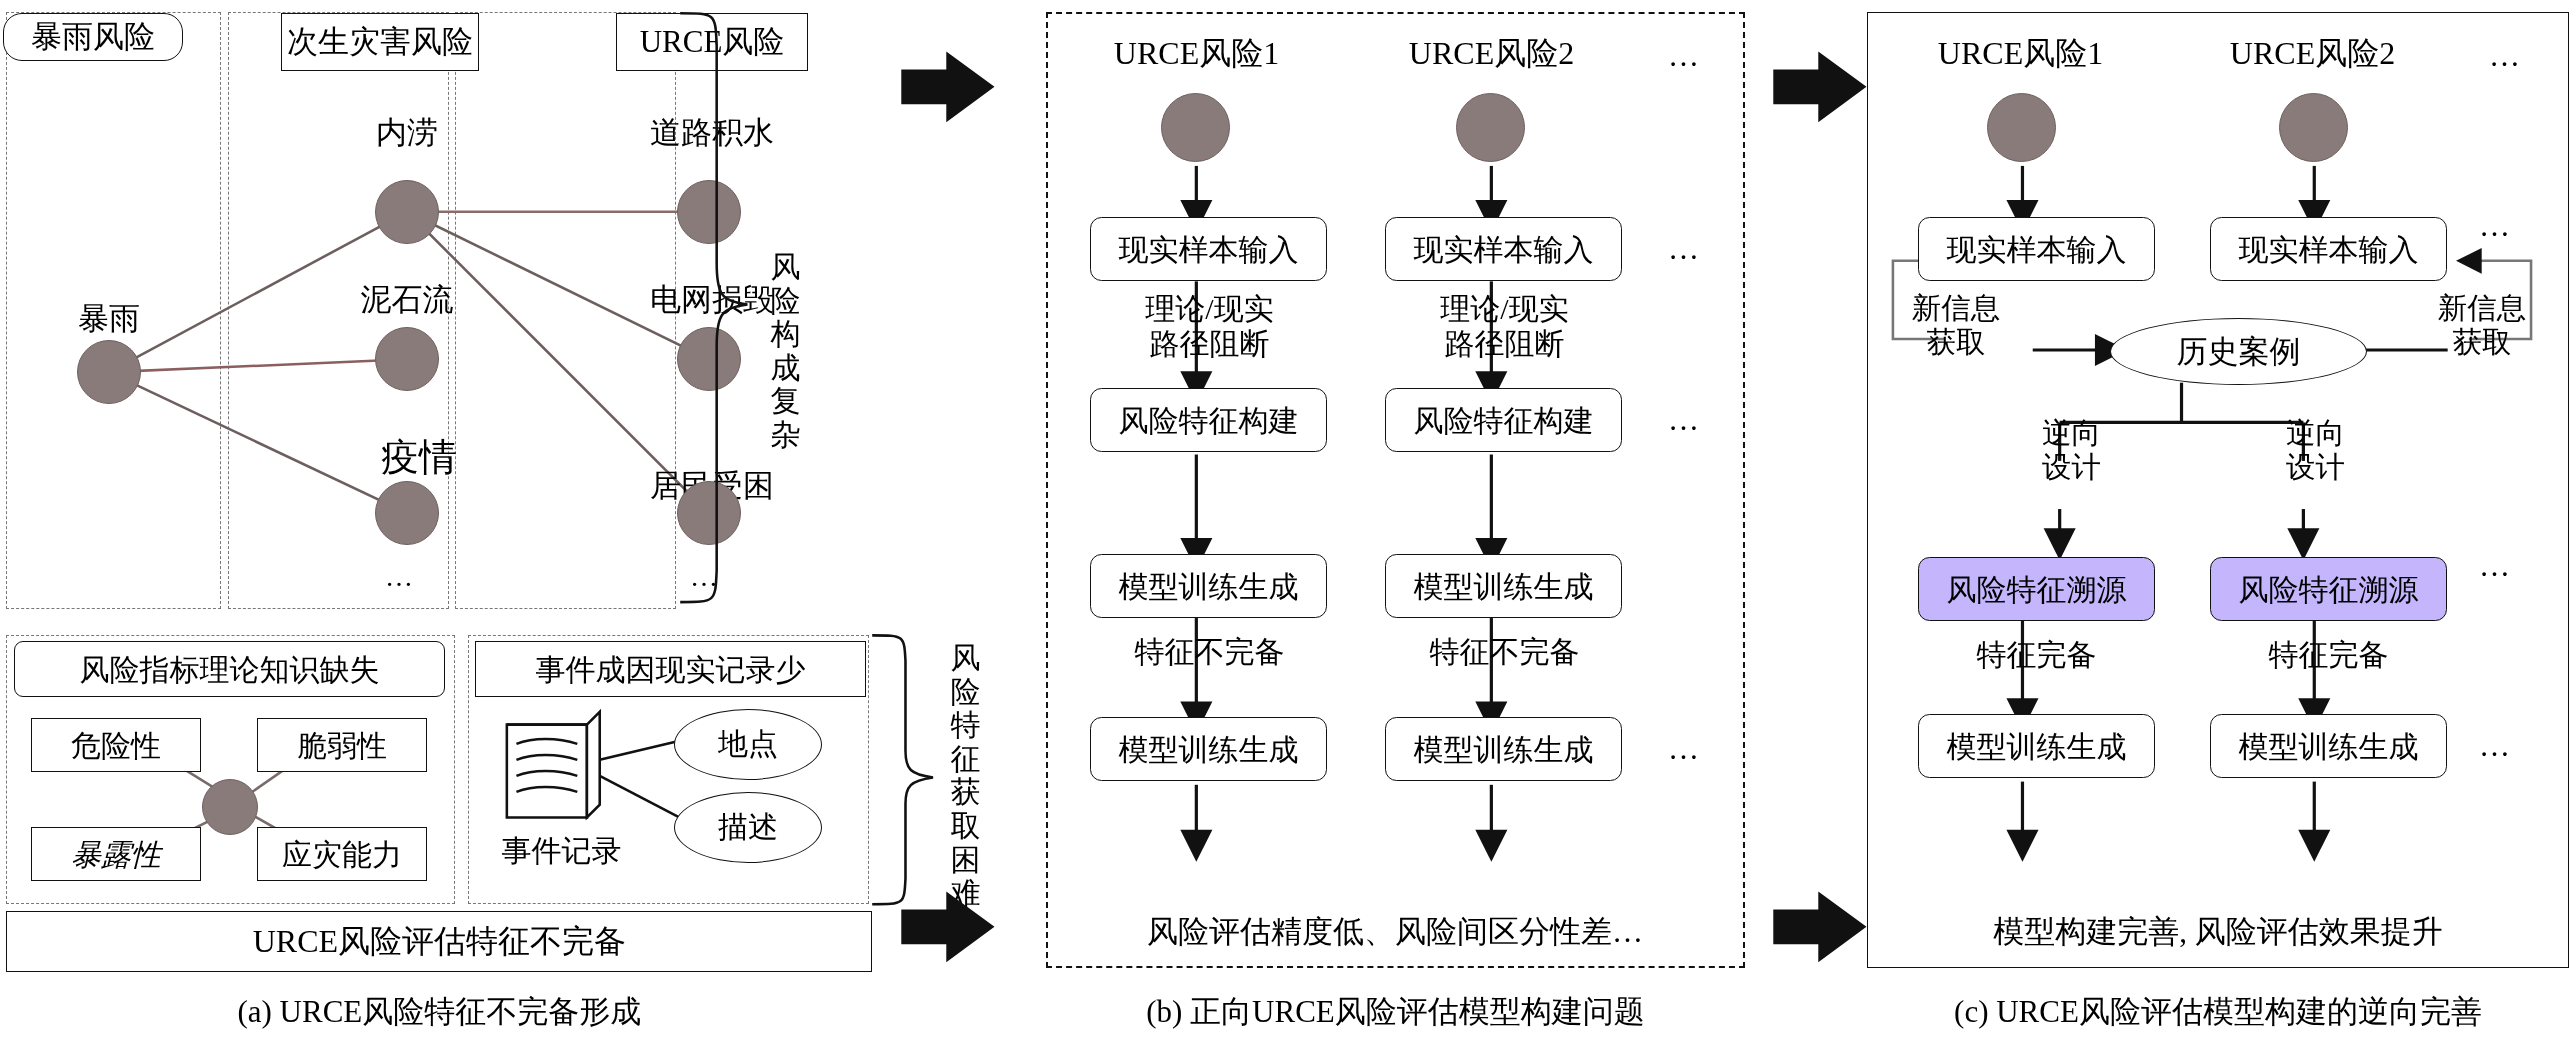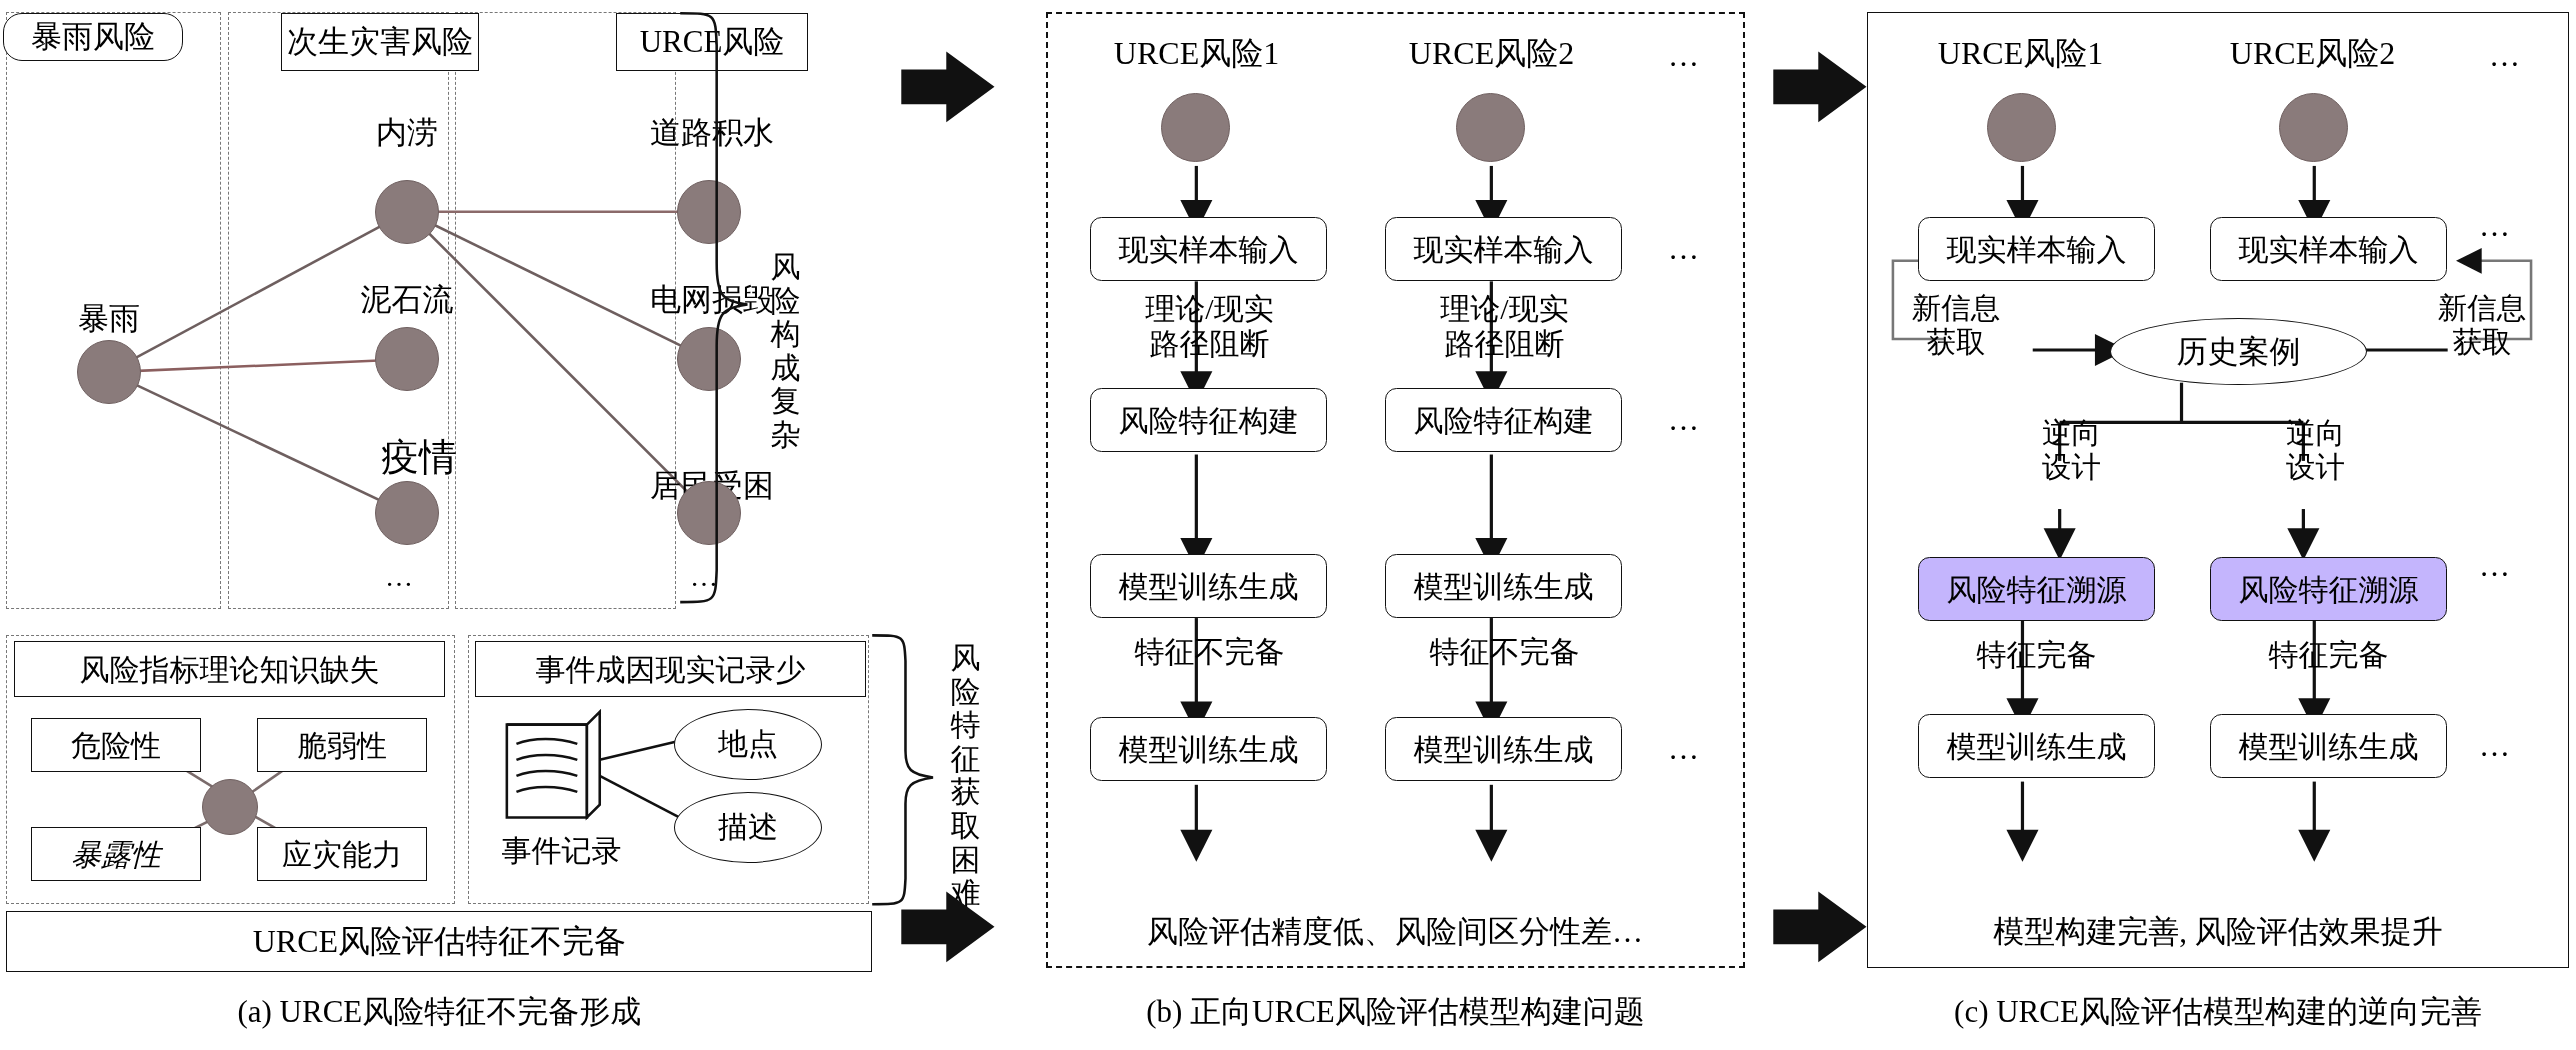--- a/index.html
+++ b/index.html
@@ -112,21 +112,21 @@
     <div class="lbl" style="left:763px; top:250px; width:45px; font-size:30px; line-height:1.12;">
       <div>风</div>
       <div>险</div>
       <div>构</div>
       <div>成</div>
       <div>复</div>
       <div>杂</div>
     </div>
 
     <div class="dash" style="left:6.4px; top:635px; width:449px; height:269px;"></div>
-    <div class="box" style="left:14px; top:641px; width:431px; height:56px; font-size:30px;">风险指标理论知识缺失</div>
+    <div class="box" style="left:14px; top:641px; width:431px; height:56px; font-size:30px;border-radius:9px;">风险指标理论知识缺失</div>
 
     <svg width="449" height="212" style="left:6.4px; top:693px;" viewBox="0 0 700 330">
       <line x1="215" y1="80" x2="345" y2="160" stroke="#7a6b6b" stroke-width="4"></line>
       <line x1="490" y1="80" x2="375" y2="160" stroke="#7a6b6b" stroke-width="4"></line>
       <line x1="215" y1="250" x2="345" y2="185" stroke="#7a6b6b" stroke-width="4"></line>
       <line x1="490" y1="250" x2="375" y2="185" stroke="#7a6b6b" stroke-width="4"></line>
     </svg>
 
     <div class="box" style="left:31px; top:718px; width:170px; height:54px; font-size:30px;">危险性</div>
     <div class="box" style="left:257px; top:718px; width:170px; height:54px; font-size:30px;">脆弱性</div>

